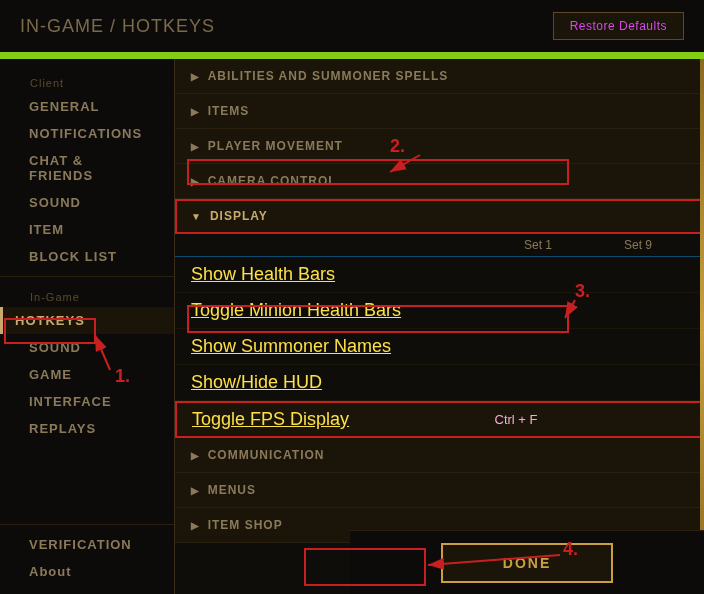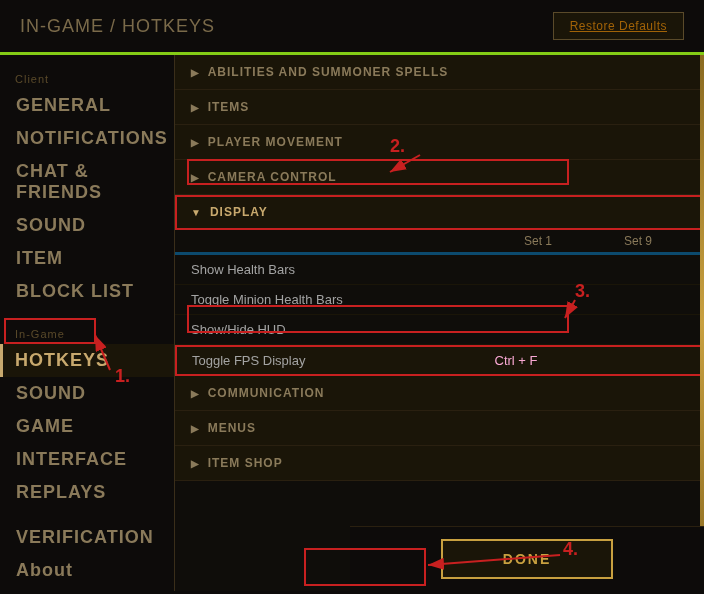--- a/index.html
+++ b/index.html
@@ -11,42 +11,41 @@
       color: #c8a96e;
       overflow: hidden;
     }
 
     
     .header {
       display: flex;
       align-items: center;
       justify-content: space-between;
       padding: 12px 20px;
-      border-bottom: 3px solid #84cc16;
+      border-bottom: 7px solid #84cc16;
       background: #0d0b0a;
     }
     .header-title {
       font-size: 18px;
       font-weight: bold;
       color: #c8a96e;
       letter-spacing: 1px;
     }
     .header-title span {
       color: #7a6a4a;
       font-weight: normal;
     }
     .restore-btn {
       background: #1a1508;
       border: 1px solid #5a4a2a;
-      color: #a16207;
+      color: #d946ef;
       padding: 6px 16px;
       font-size: 12px;
       cursor: pointer;
       letter-spacing: 0.5px;
-      text-decoration: underline;
     }
 
     
     .main {
       display: flex;
       height: calc(594px - 58px);
     }
 
     
     .sidebar {
@@ -57,24 +56,25 @@
       padding: 10px 0;
       overflow-y: auto;
       display: flex;
       flex-direction: column;
     }
     .sidebar-section-label {
       color: #5a4a2a;
       font-size: 11px;
       padding: 8px 15px 4px 15px;
       letter-spacing: 1px;
+      margin-left: 15px;
     }
     .sidebar-item {
-      padding: 6px 16px;
-      font-size: 18px;
+      padding: 6px 29px;
+      font-size: 13px;
       font-weight: bold;
       color: #8a7a5a;
       cursor: pointer;
       letter-spacing: 1px;
       position: relative;
     }
     .sidebar-item.active {
       color: #c8a96e;
       border-left: 3px solid #c8a96e;
       padding-left: 12px;
@@ -114,21 +114,21 @@
     }
     .section-arrow {
       margin-right: 8px;
       font-size: 10px;
     }
     .section-arrow.open { color: #c8a96e; }
     .hotkey-table-header {
       display: flex;
       padding: 4px 16px;
       background: #0f0d0a;
-      border-bottom: 3px solid #0c4a6e;
+      border-bottom: 1px solid #0c4a6e;
       justify-content: space-between;
     }
     .hotkey-table-header .col-name { flex: 1; }
     .hotkey-table-header .col-set {
       width: 100px;
       text-align: center;
       font-size: 12px;
       color: #8a7a5a;
     }
     .hotkey-row {
@@ -140,22 +140,23 @@
     }
     .hotkey-row.highlighted {
       background: #1a1508;
       border: 1px solid #8a2020;
       outline: 2px solid #c82020;
       outline-offset: -2px;
       gap: 21px;
     }
     .hotkey-row .col-name {
       flex: 1;
-      font-size: 13px;
-      color: #a3a3a3;
+      font-size: 18px;
+      color: #fde047;
+      text-decoration: underline;
     }
     .hotkey-row .col-set {
       width: 100px;
       text-align: center;
       font-size: 13px;
       color: #f9a8d4;
     }
 
     
     .footer {
@@ -270,20 +271,25 @@
         <div class="col-name">Show Health Bars</div>
         <div class="col-set"></div>
         <div class="col-set"></div>
       </div>
       <div class="hotkey-row">
         <div class="col-name">Toggle Minion Health Bars</div>
         <div class="col-set"></div>
         <div class="col-set"></div>
       </div>
       <div class="hotkey-row">
+        <div class="col-name">Show Summoner Names</div>
+        <div class="col-set"></div>
+        <div class="col-set"></div>
+      </div>
+      <div class="hotkey-row">
         <div class="col-name">Show/Hide HUD</div>
         <div class="col-set"></div>
         <div class="col-set"></div>
       </div>
       <div class="hotkey-row highlighted">
         <div class="col-name">Toggle FPS Display</div>
         <div class="col-set">Ctrl + F</div>
         <div class="col-set"></div>
       </div>
 

